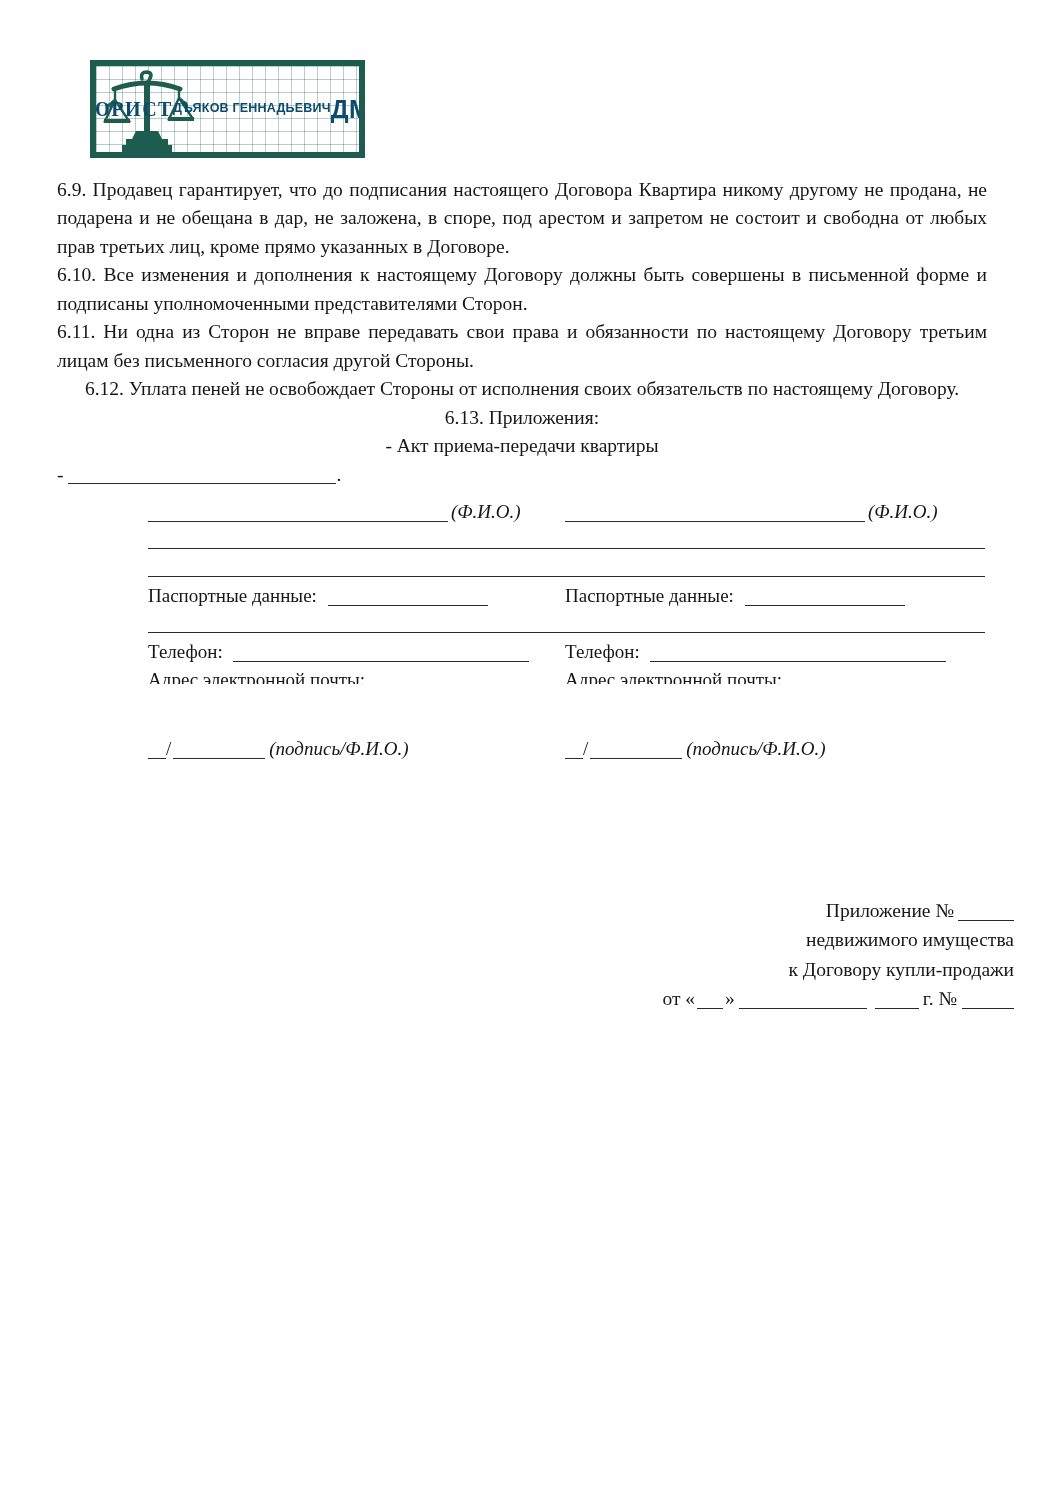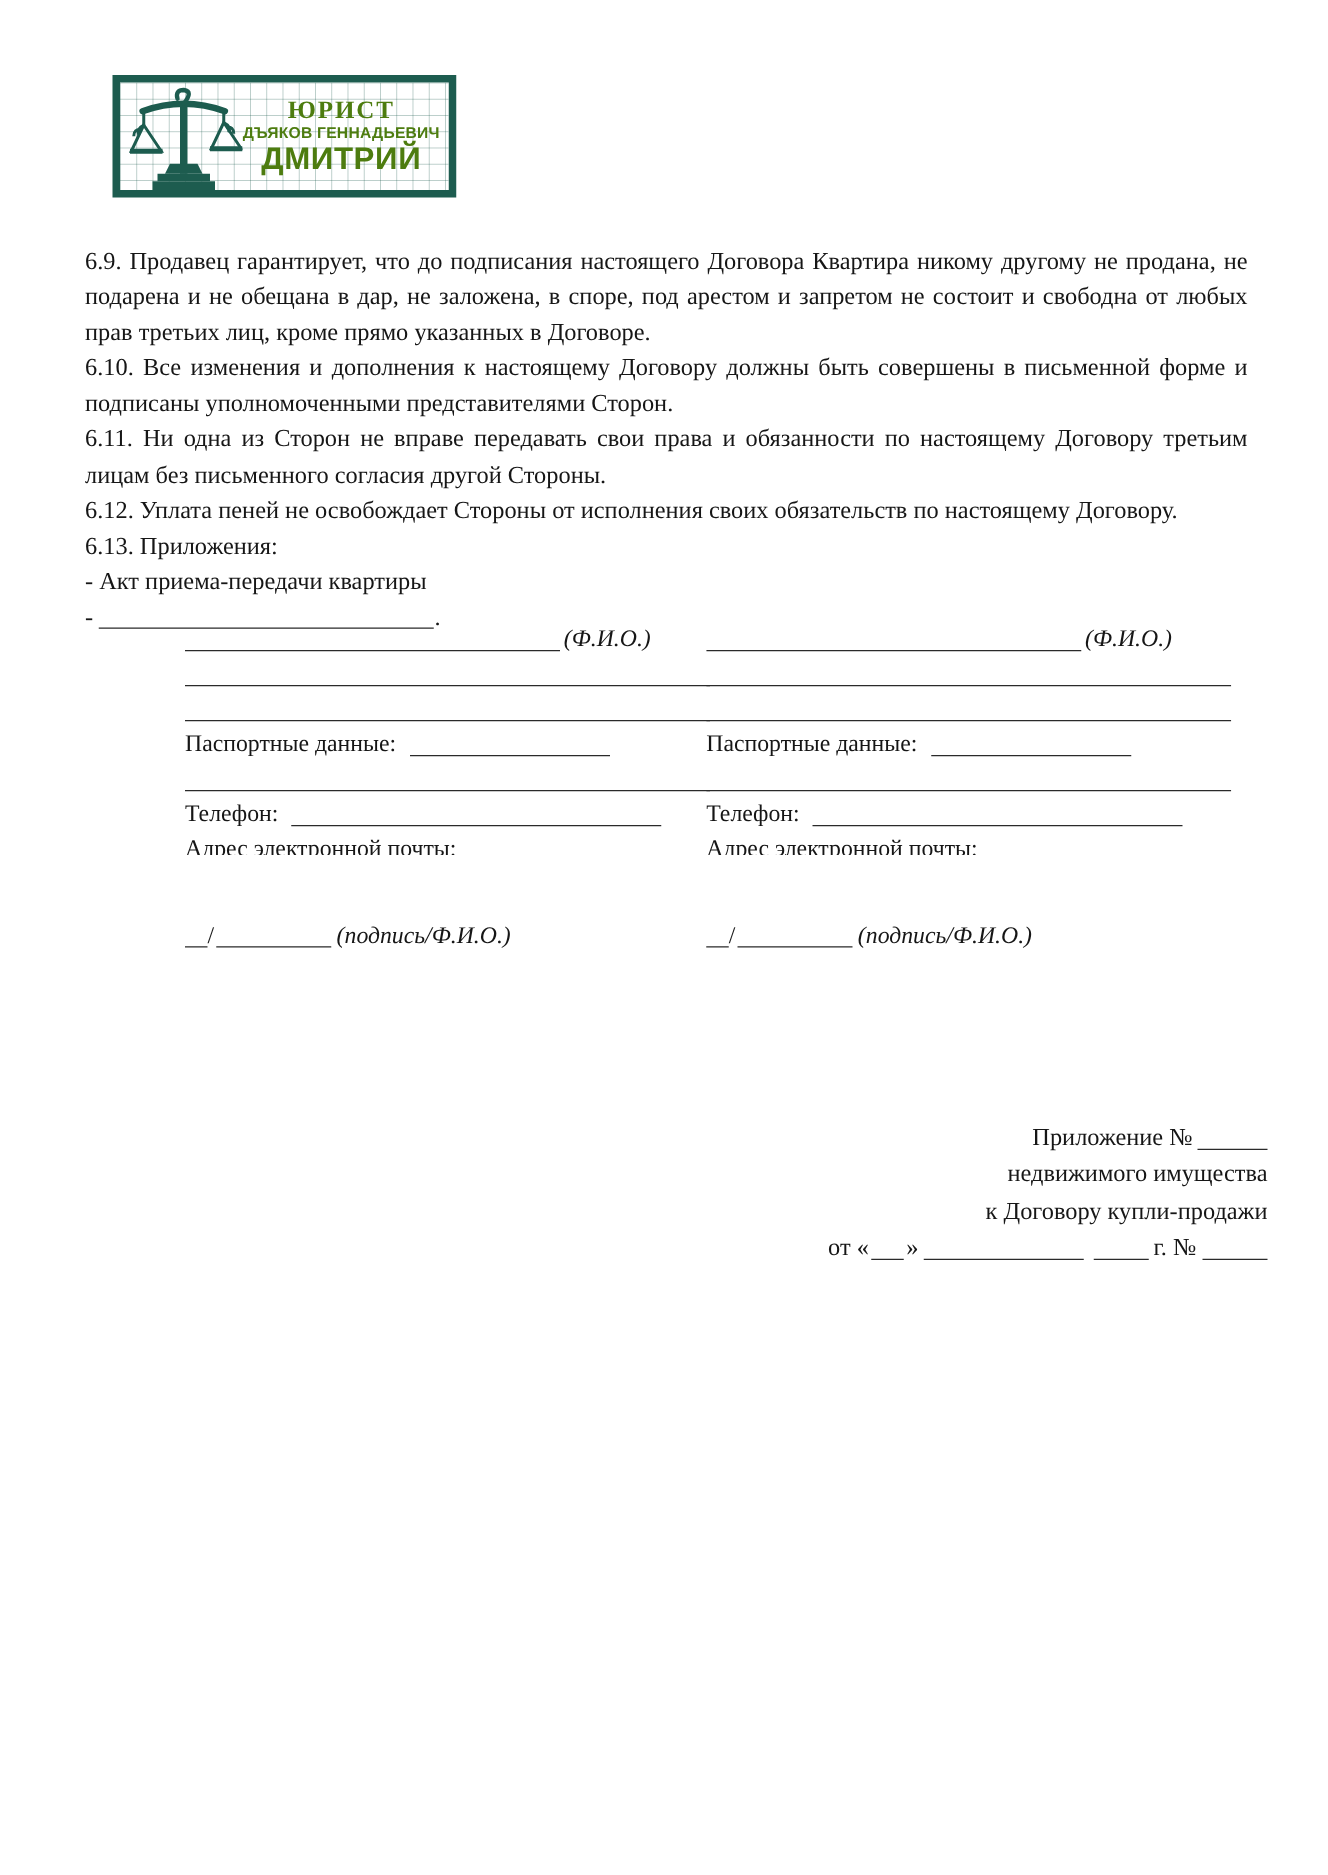--- a/index.html
+++ b/index.html
@@ -55,25 +55,25 @@
     width: 92px;
     height: 88px;
   }
   .logo-text {
     position: absolute;
     left: 95px;
     right: 4px;
     top: 2px;
     bottom: 2px;
     display: flex;
-    flex-direction: column;
+    flex-direction: row;
     align-items: center;
     justify-content: center;
     gap: 0px;
-    color: #4d7c0f;
+    color: #0c4a6e;
   }
   .logo-line1 {
     font-family: "Liberation Serif", "DejaVu Serif", serif;
     font-weight: bold;
     font-size: 20px;
     letter-spacing: 1.5px;
     line-height: 1.05;
   }
   .logo-line2 {
     font-family: "Liberation Sans", "DejaVu Sans", sans-serif;
@@ -87,34 +87,33 @@
     font-family: "Liberation Sans", "DejaVu Sans", sans-serif;
     font-weight: bold;
     font-size: 25px;
     letter-spacing: 0.5px;
     line-height: 1.05;
   }
 
   
   .clauses {
     position: absolute;
-    left: 68px;
+    left: 57px;
     top: 176px;
     width: 930px;
-    margin-top: 20px;
   }
   .clause {
     font-size: 19.5px;
     line-height: 1.46;
     margin: 0 0 0 0;
     text-align: justify;
     text-justify: inter-word;
   }
   .clause.no-justify {
-    text-align: left;
+    text-align: center;
   }
 
   .blank-item {
     font-size: 19.5px;
     line-height: 1.46;
     white-space: nowrap;
   }
   .blank-item .rule {
     display: inline-block;
     width: 268px;

